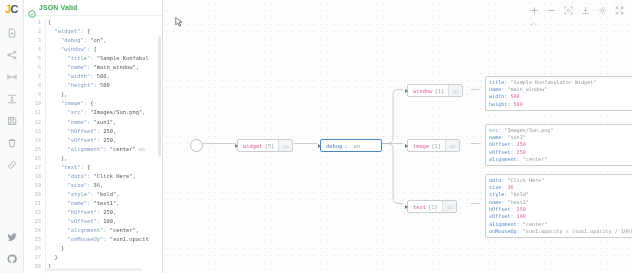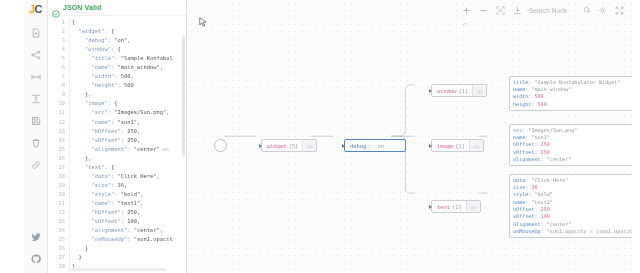--- a/index.html
+++ b/index.html
@@ -2,21 +2,21 @@
 <html><head>
 <meta charset="utf-8">
 <style>
   * { box-sizing: border-box; margin: 0; padding: 0; }
   html, body {
     width: 640px; height: 273px;
     background: #ffffff;
     font-family: "Liberation Sans", sans-serif;
     overflow: hidden;
   }
-  #app { position: relative; width: 632px; height: 273px; display: flex; padding-left: 24px; }
+  #app { position: relative; width: 632px; height: 273px; display: flex; }
 
   
   .rail {
     width: 24px; height: 273px;
     background: #fafafa;
     border-right: 1px solid #e6e6e6;
     display: flex; flex-direction: column; align-items: center;
     flex: 0 0 24px;
   }
   .rail .logo {
@@ -353,29 +353,20 @@
         <svg width="9" height="9" viewBox="0 0 16 16" fill="none" stroke="currentColor" stroke-width="1.2">
           <path d="M1.5 5V1.5H5M11 1.5h3.5V5M14.5 11v3.5H11M5 14.5H1.5V11"></path>
           <circle cx="8" cy="8" r="2.4"></circle>
         </svg>
       </div>
       <div class="tb-btn" title="Download">
         <svg width="9" height="9" viewBox="0 0 16 16" fill="none" stroke="currentColor" stroke-width="1.3">
           <path d="M8 1.8v8M5 7l3 3 3-3M2.2 13.4h11.6"></path>
         </svg>
       </div>
-      <div class="search-wrap">
-        <input class="search-input" type="text" placeholder="Search Node" style="">
-        <span class="search-ico">
-          <svg width="8" height="8" viewBox="0 0 16 16" fill="none" stroke="currentColor" stroke-width="1.4">
-            <circle cx="7" cy="7" r="4.4"></circle>
-              <path d="M10.3 10.3l3.4 3.4"></path>
-          </svg>
-        </span>
-      </div>
       <div class="tb-btn" title="Settings">
         <svg width="9" height="9" viewBox="0 0 16 16" fill="none" stroke="currentColor" stroke-width="1.2">
           <circle cx="8" cy="8" r="2.3"></circle>
           <path d="M8 1.4v1.8M8 12.8v1.8M1.4 8h1.8M12.8 8h1.8M3.3 3.3l1.3 1.3M11.4 11.4l1.3 1.3M12.7 3.3l-1.3 1.3M4.6 11.4l-1.3 1.3"></path>
         </svg>
       </div>
       <div class="tb-btn" title="Fullscreen">
         <svg width="9" height="9" viewBox="0 0 16 16" fill="none" stroke="currentColor" stroke-width="1.3">
           <path d="M2 2l4.2 4.2M14 2L9.8 6.2M2 14l4.2-4.2M14 14L9.8 9.8"></path>
           <path d="M2 2v3.4M2 2h3.4M14 2h-3.4M14 2v3.4M2 14v-3.4M2 14h3.4M14 14h-3.4M14 14v-3.4"></path>

